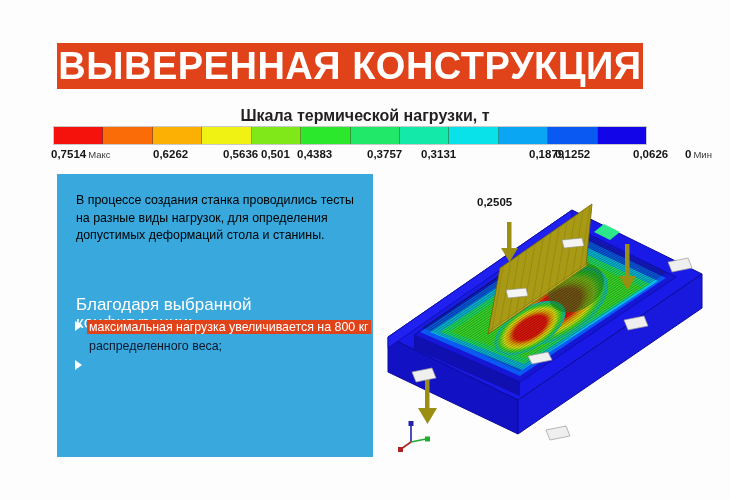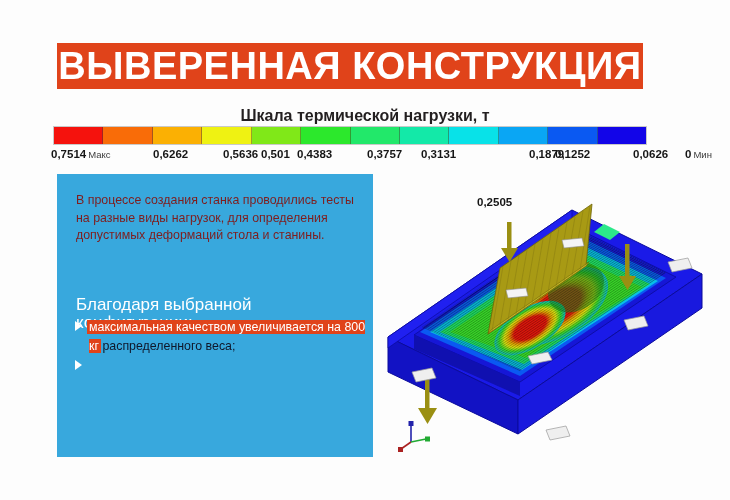--- a/index.html
+++ b/index.html
@@ -99,21 +99,21 @@
     top: 174px;
     width: 316px;
     height: 283px;
     background: #38a8dd;
   }
   #panel-intro {
     position: absolute;
     left: 19px;
     top: 18px;
     width: 284px;
-    color: #7f1d1d;
+    color: #000000;
     font-size: 12.4px;
     line-height: 17.5px;
   }
   #panel-lead {
     position: absolute;
     left: 19px;
     top: 122px;
     width: 290px;
     color: #ffffff;
     font-size: 17px;
@@ -201,21 +201,21 @@
     <span class="tick" style="left: 480px;"><span>0,1879</span></span>
     <span class="tick" style="left: 506px;"><span>0,1252</span></span>
     <span class="tick" style="left: 584px;"><span>0,0626</span></span>
     <span class="tick" style="left: 636px;"><span>0</span><span class="qual">Мин</span></span>
   </div>
 
 <div id="text-panel">
   <div id="panel-intro">В процессе создания станка проводились тесты на разные виды нагрузок, для определения допустимых деформаций стола и станины.</div>
   <div id="panel-lead">Благодаря выбранной конфигурации:</div>
   <div id="bullet-list">
-      <div class="bullet-row"><span class="bullet-marker"></span><span class="bullet-text"><span class="hl">максимальная качеством</span><span class="plain"> </span><span class="hl">увеличивается на 800 кг</span><span class="plain"> </span><span class="plain">распределенного веса;</span></span></div>
+      <div class="bullet-row"><span class="bullet-marker"></span><span class="bullet-text"><span class="hl">максимальная нагрузка</span><span class="plain"> </span><span class="hl">увеличивается на 800 кг</span><span class="plain"> </span><span class="plain">распределенного веса;</span></span></div>
       <div class="bullet-row"><span class="bullet-marker"></span></div>
     </div>
 </div>
 
 <div id="fea-render">
   <svg id="fea-svg" width="330" height="280" viewBox="0 0 330 280" xmlns="http://www.w3.org/2000/svg">
     <defs>
       <linearGradient id="gradSlat" x1="0" y1="0" x2="1" y2="0">
         <stop offset="0" stop-color="#1205e8"></stop>
         <stop offset="0.10" stop-color="#0a6cf2"></stop>

